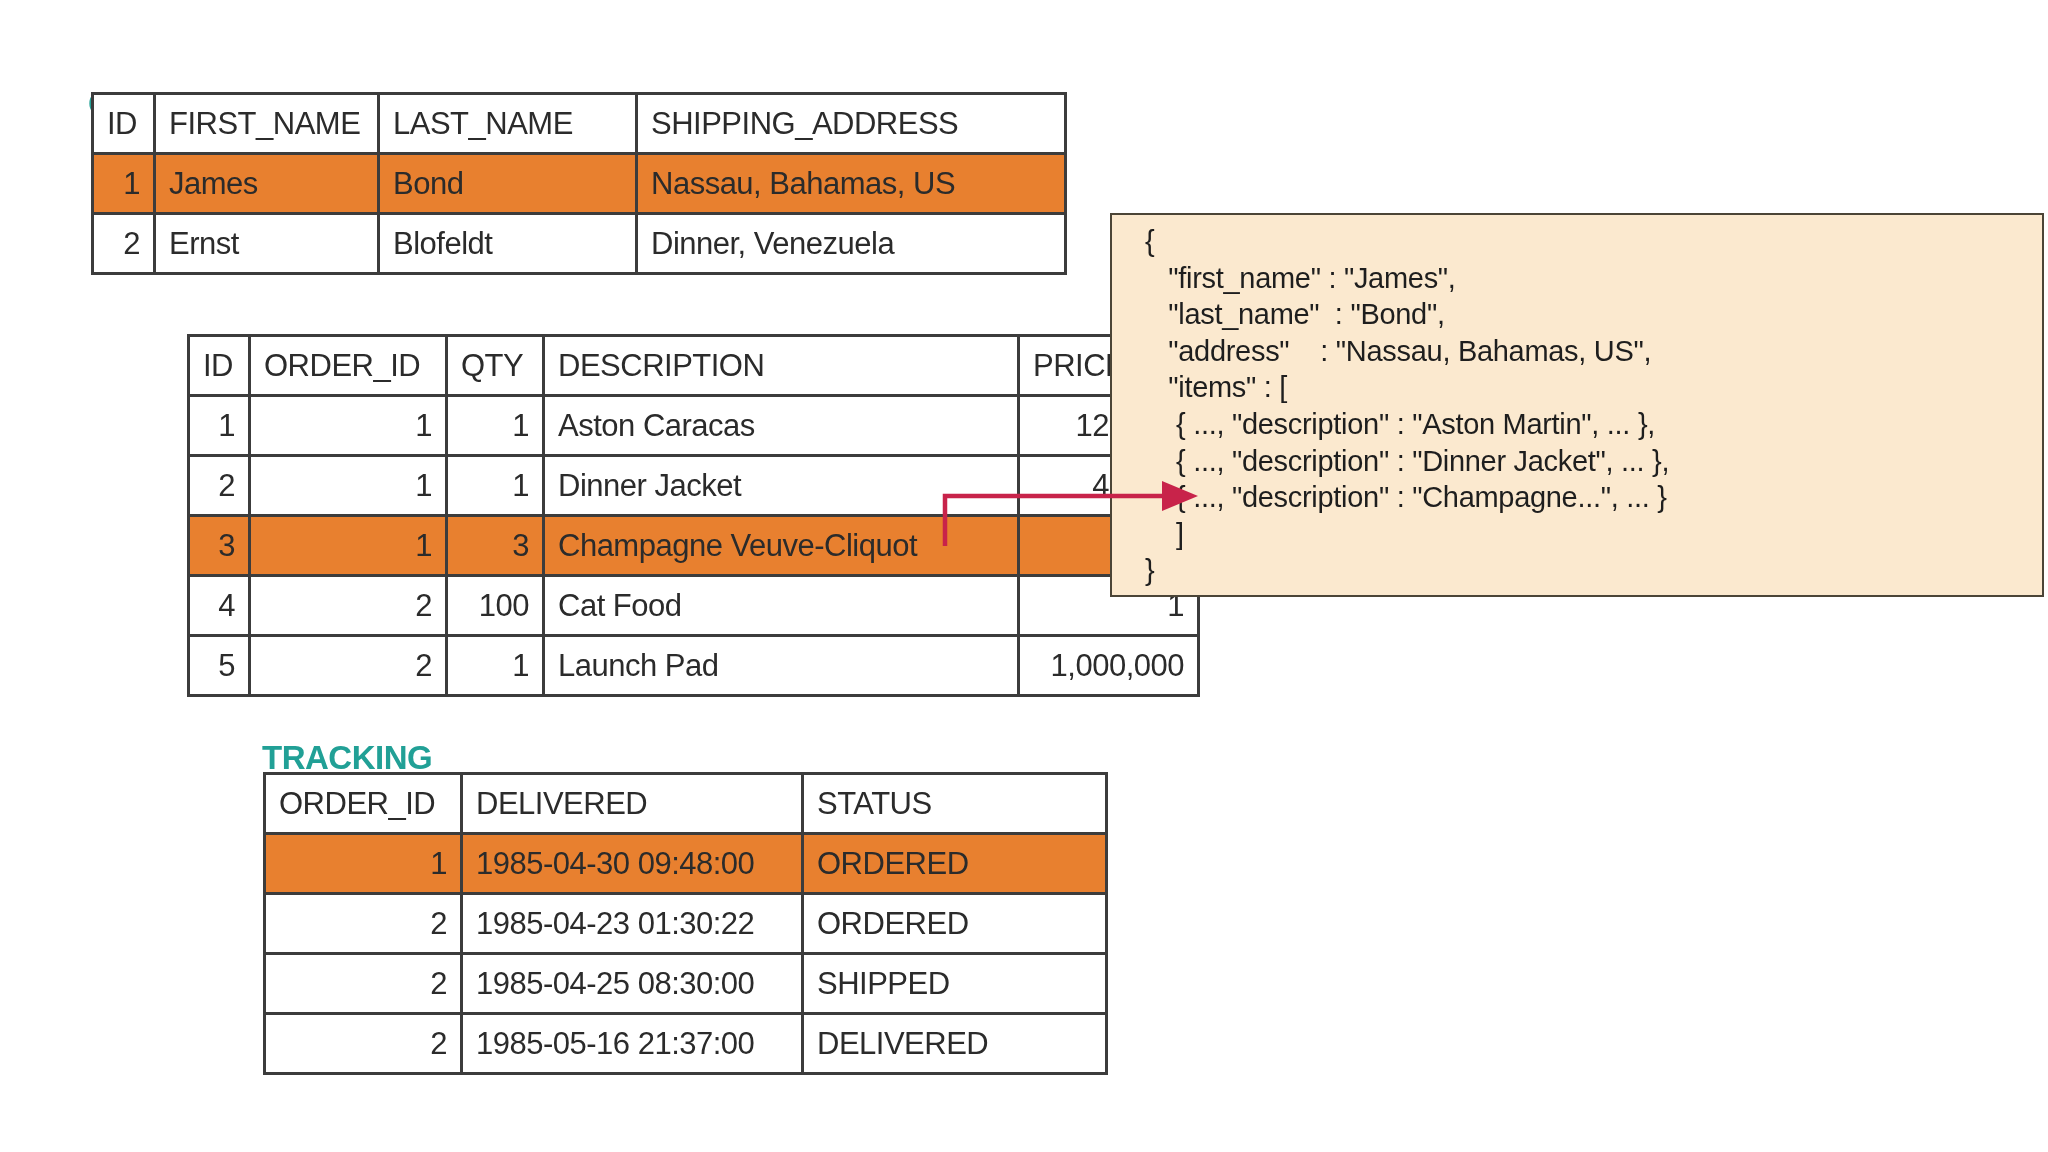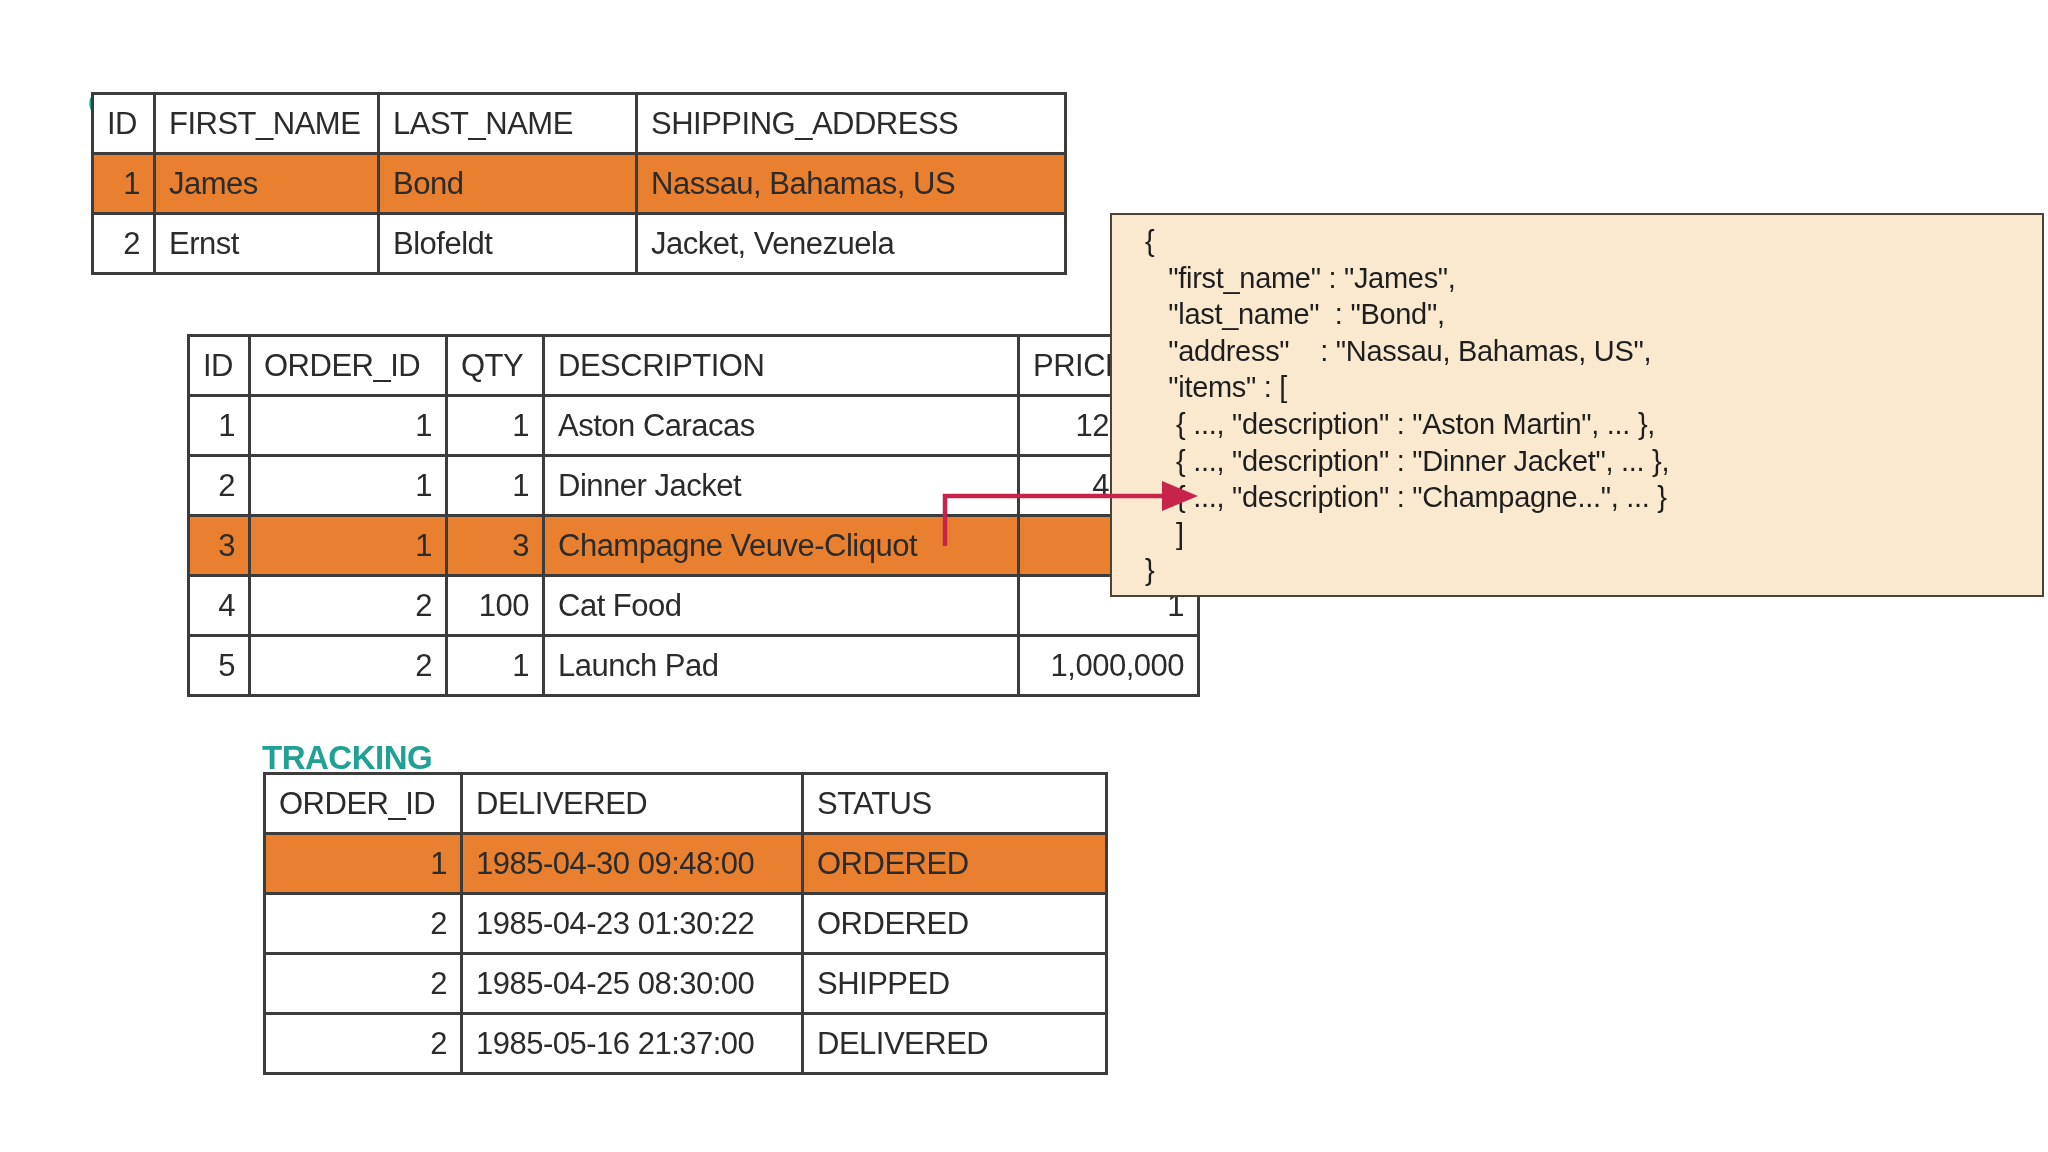--- a/index.html
+++ b/index.html
@@ -82,21 +82,21 @@
         <tr class="hl">
           <td class="num">1</td>
           <td>James</td>
           <td>Bond</td>
           <td>Nassau, Bahamas, US</td>
         </tr>
         <tr>
           <td class="num">2</td>
           <td>Ernst</td>
           <td>Blofeldt</td>
-          <td>Jacket, Venezuela</td>
+          <td>Dinner, Venezuela</td>
         </tr>
       </tbody>
     </table>
 
   <div class="tbl-title" id="items-title">ITEMS</div>
   <table class="data-table" id="items-table">
       <colgroup>
         <col style="width: 61px;">
         <col style="width: 197px;">
         <col style="width: 97px;">

